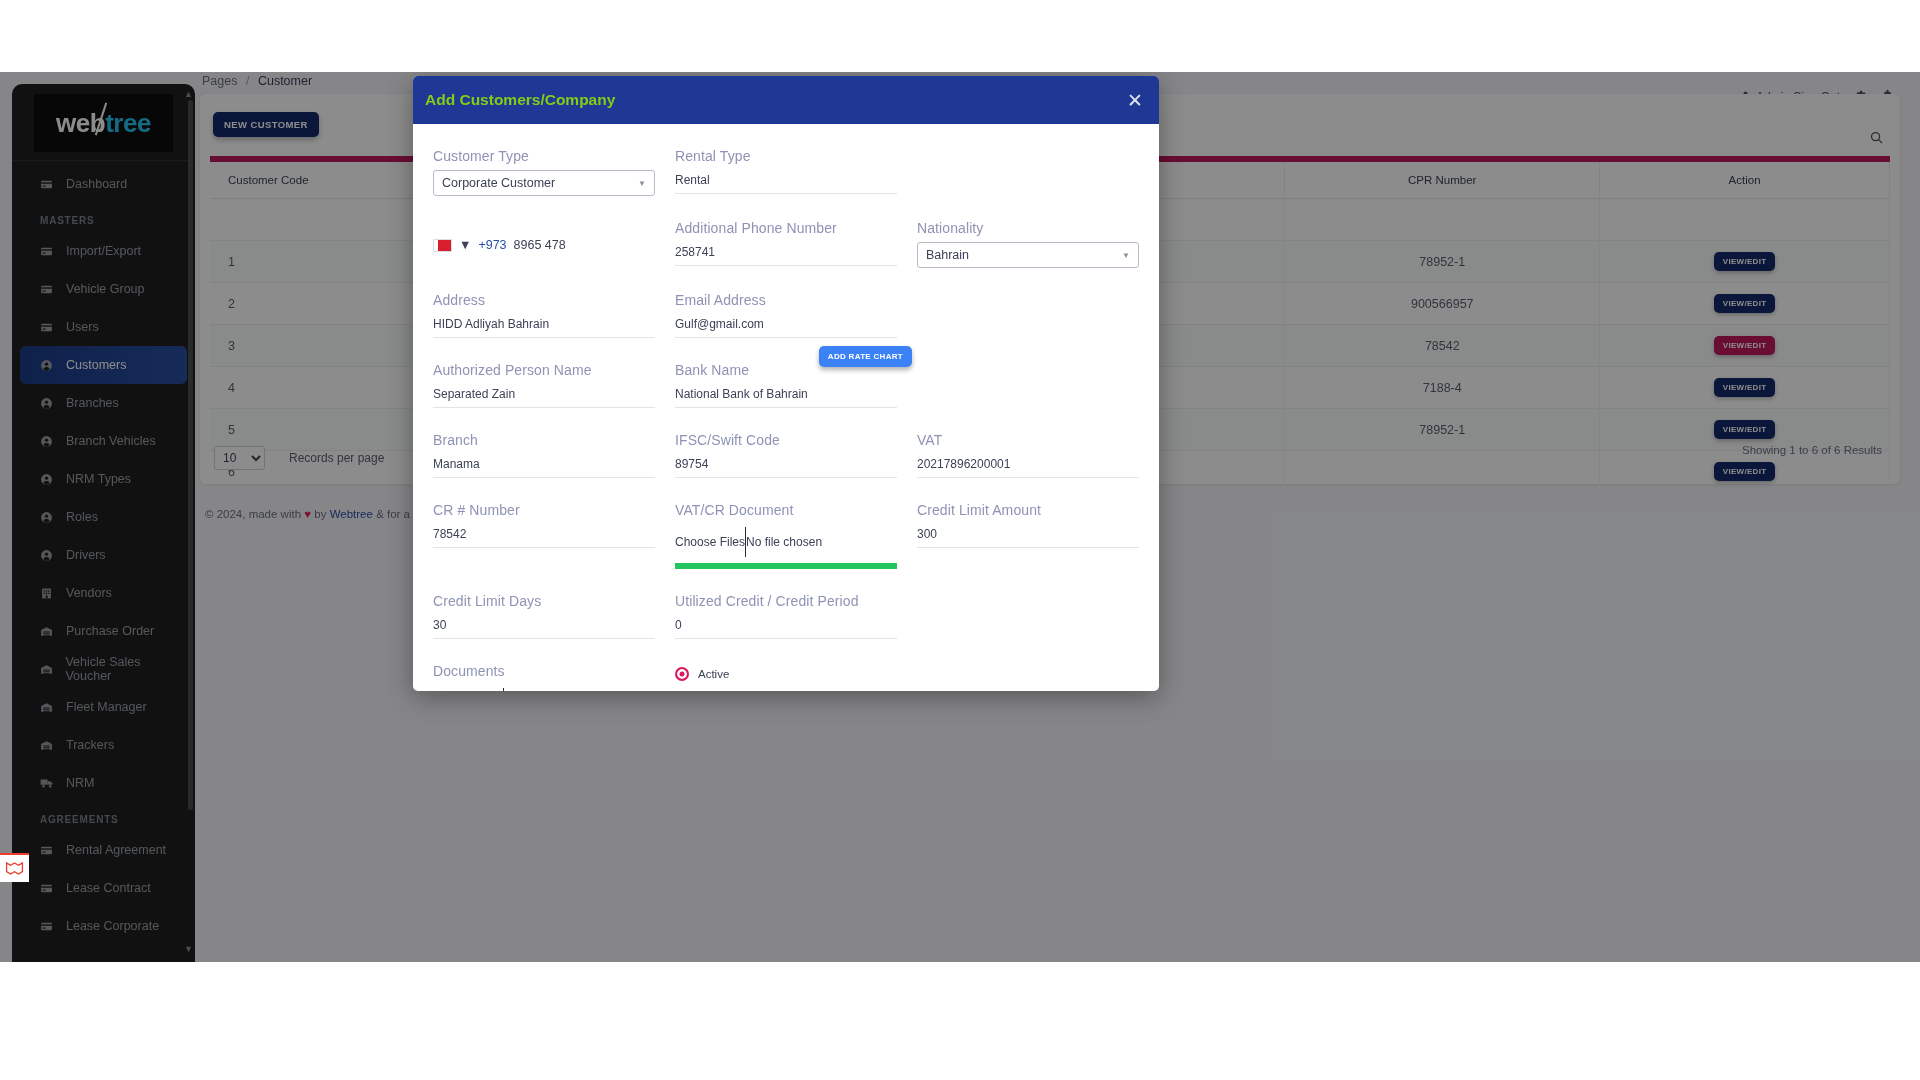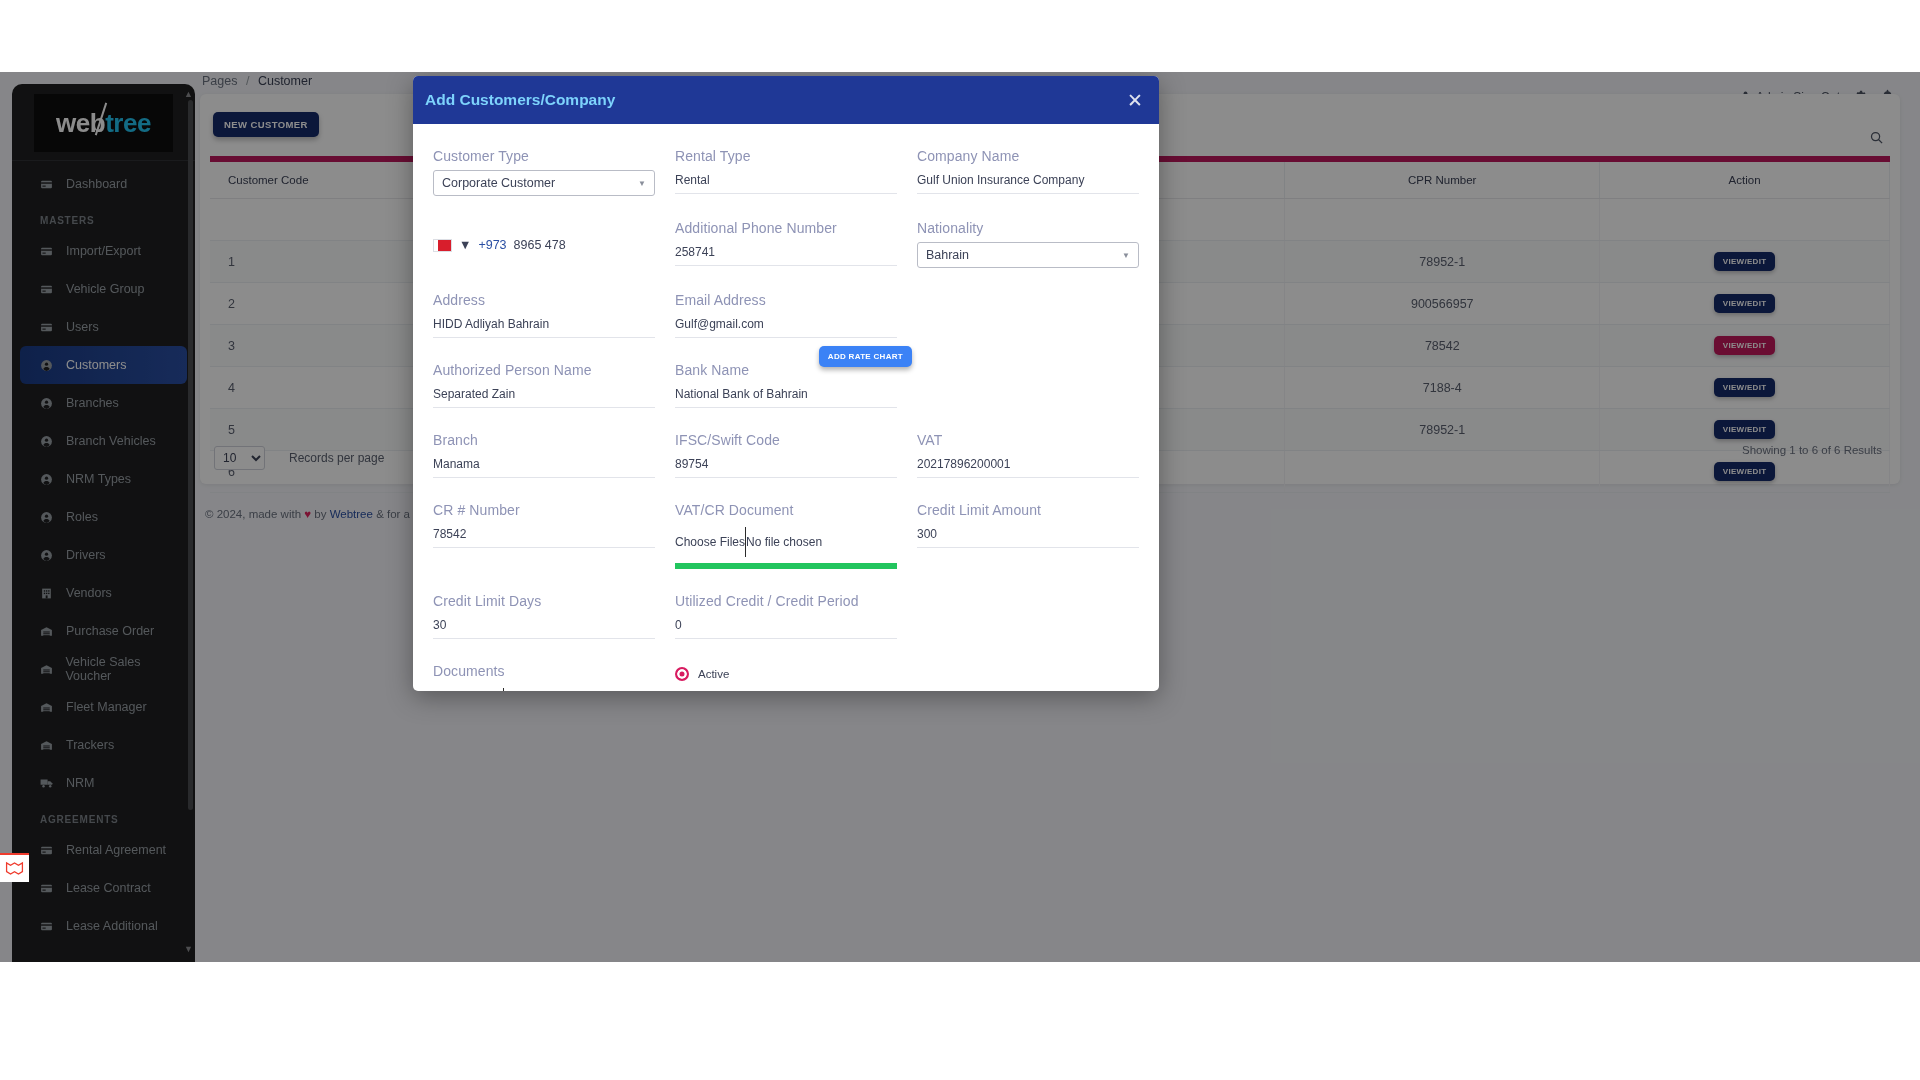--- a/index.html
+++ b/index.html
@@ -187,21 +187,21 @@
     border-radius: 5px;
     box-shadow: 0 6px 26px rgba(0,0,0,0.35);
     z-index: 100;
     overflow: hidden;
   }
   #modal-head {
     height: 48px; background: #1f3896;
     display: flex; align-items: center; justify-content: space-between;
     padding: 0 16px 0 12px;
   }
-  #modal-title { color: #7dd3fc; font-size: 15.5px; font-weight: bold; }
+  #modal-title { color: #84cc16; font-size: 15.5px; font-weight: bold; }
   #modal-close {
     color: #dfe3ef; font-size: 19px; line-height: 1;
     cursor: pointer; font-weight: 300;
   }
   #modal-body { padding: 24px 10px 0 10px; position: relative; height: 567px; }
   .frow { display: flex; }
   .fcell { width: 33.333%; padding: 0 10px; margin-bottom: 24px; }
   .flabel {
     font-size: 14px; color: #8e93b5;
     margin-bottom: 6px; letter-spacing: 0.1px;
@@ -481,21 +481,21 @@
           <span>Lease Contract</span>
         </div>
         <div class="nav-item">
           <span class="nav-ico">
             <svg width="13" height="13" viewBox="0 0 24 24" fill="#9aa0a6">
               <rect x="2" y="5" width="20" height="14" rx="2"></rect>
               <rect x="2" y="8" width="20" height="2.6" fill="#1f2022"></rect>
               <rect x="4.5" y="14" width="6" height="2" fill="#1f2022"></rect>
             </svg>
           </span>
-          <span>Lease Additional</span>
+          <span>Lease Corporate</span>
         </div>
       </div>
     <div id="side-scroll"></div>
     <div id="side-arrow-up">▲</div>
     <div id="side-arrow-down">▼</div>
   </div>
 
   <div id="topbar">
     <div class="hdr-item">
       <span>
@@ -629,24 +629,20 @@
           <div class="flabel">Customer Type</div>
           <div class="fselect">
             <span>Corporate Customer</span>
             <span class="caret">▼</span>
           </div>
         </div>
         <div class="fcell">
           <div class="flabel">Rental Type</div>
           <div class="fvalue">Rental</div>
         </div>
-        <div class="fcell">
-          <div class="flabel">Company Name</div>
-          <div class="fvalue">Gulf Union Insurance Company</div>
-        </div>
       </div>
 
       <div class="frow">
         <div class="fcell">
           <div class="phone-row">
             <span class="flag"></span>
             <span class="caret">▼</span>
             <span class="dialcode">+973</span>
             <span>8965 478</span>
           </div>

